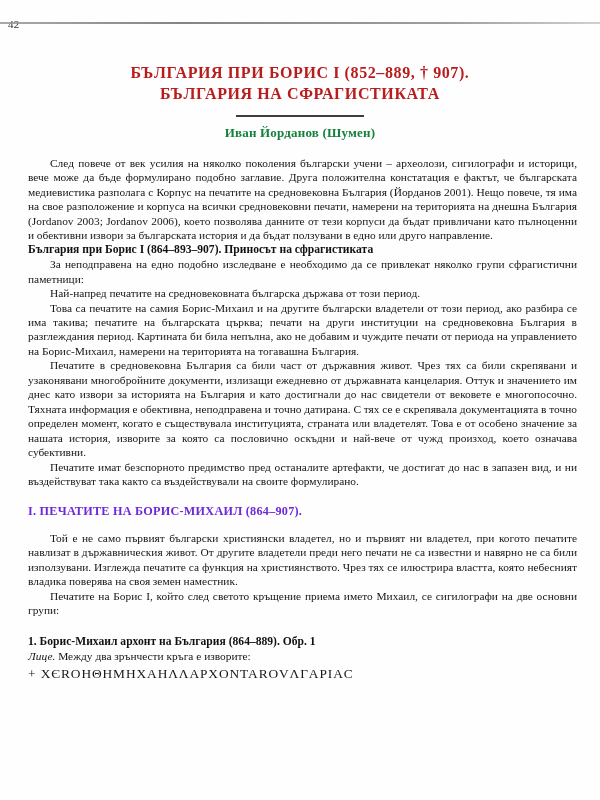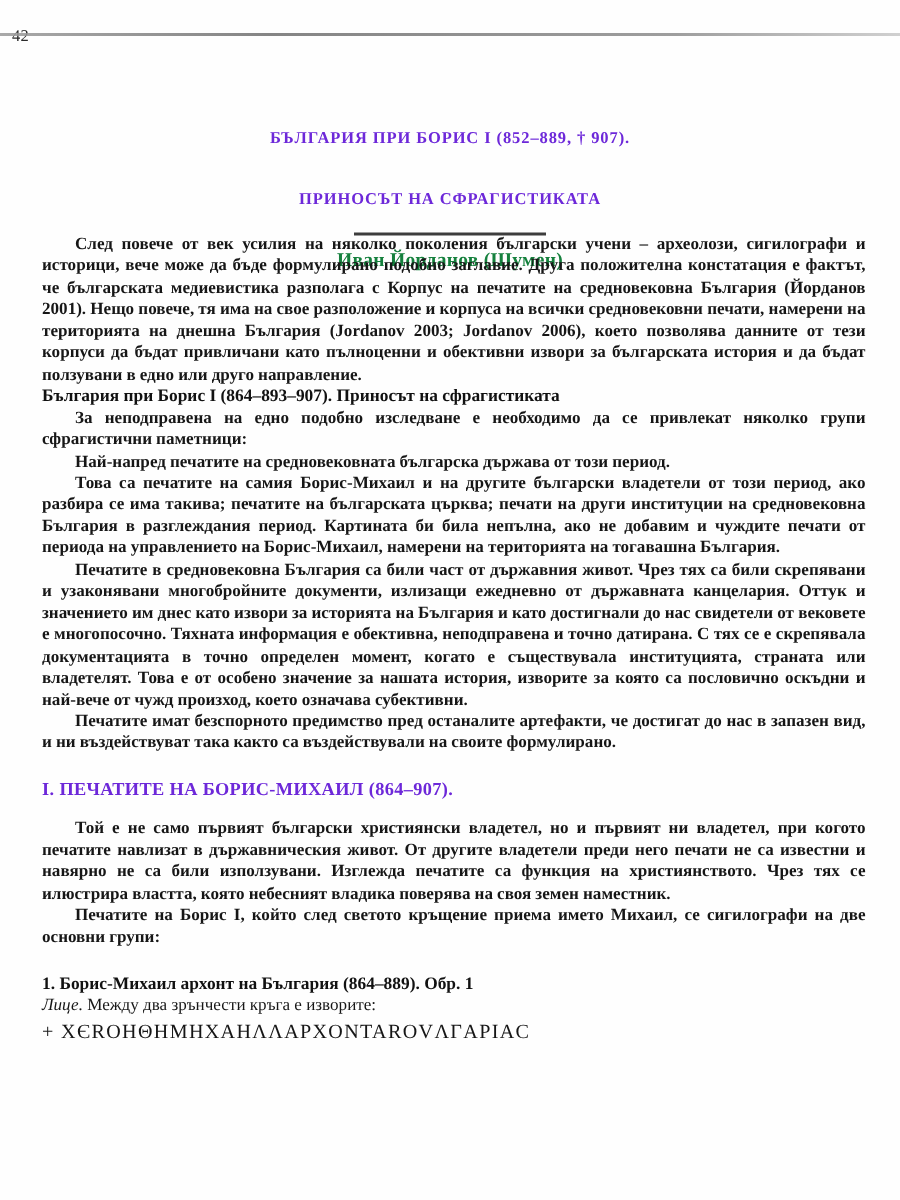--- a/index.html
+++ b/index.html
@@ -48,25 +48,24 @@
   .title-block {
     position: absolute;
     top: 62px;
     left: 30px;
     width: 540px;
     text-align: center;
   }
   .title-line {
     font-family: "Liberation Serif", serif;
     font-weight: bold;
-    font-size: 11px;
+    font-size: 16px;
     letter-spacing: 0.6px;
     line-height: 21px;
-    color: #6d28d9;
-    margin-top: 20px;
+    color: #b91c1c;
   }
   .byline-rule {
     width: 128px;
     height: 1.6px;
     background: #3d3d3d;
     margin: 11px auto 8px auto;
   }
   .byline {
     font-family: "Liberation Serif", serif;
     font-weight: bold;
@@ -85,21 +84,20 @@
 
   p.para {
     margin: 0;
     font-size: 11.4px;
     line-height: 14.45px;
     text-align: justify;
     text-indent: 22px;
     color: #161616;
     hyphens: manual;
     word-spacing: -0.1px;
-    font-weight: bold;
   }
 
   h3.subhead {
     margin: 0;
     font-size: 11.6px;
     line-height: 14.45px;
     font-weight: bold;
     text-align: left;
     color: #111;
     text-indent: 0;
@@ -147,21 +145,21 @@
 </head>
 <body>
 
 <div class="page">
 
   <div class="folio">42</div>
   <div class="rule"></div>
 
   <div class="title-block">
     <div class="title-line">БЪЛГАРИЯ ПРИ БОРИС I (852–889, † 907).</div>
-    <div class="title-line">ПРИНОСЪТ НА СФРАГИСТИКАТА</div>
+    <div class="title-line">БЪЛГАРИЯ НА СФРАГИСТИКАТА</div>
     <div class="byline-rule"></div>
     <div class="byline">Иван Йорданов (Шумен)</div>
   </div>
 
   <div class="body">
 
     <p class="para">След повече от век усилия на няколко поколения български учени – археолози, сигилографи и историци, вече може да бъде формулирано подобно заглавие. Друга положителна констатация е фактът, че българската медиевистика разполага с Корпус на печатите на средновековна България (Йорданов 2001). Нещо повече, тя има на свое разположение и корпуса на всички средновековни печати, намерени на територията на днешна България (Jordanov 2003; Jordanov 2006), което позволява данните от тези корпуси да бъдат привличани като пълноценни и обективни извори за българската история и да бъдат ползувани в едно или друго направление.</p>
 
     <h3 class="subhead">България при Борис I (864–893–907). Приносът на сфрагистиката</h3>
 

